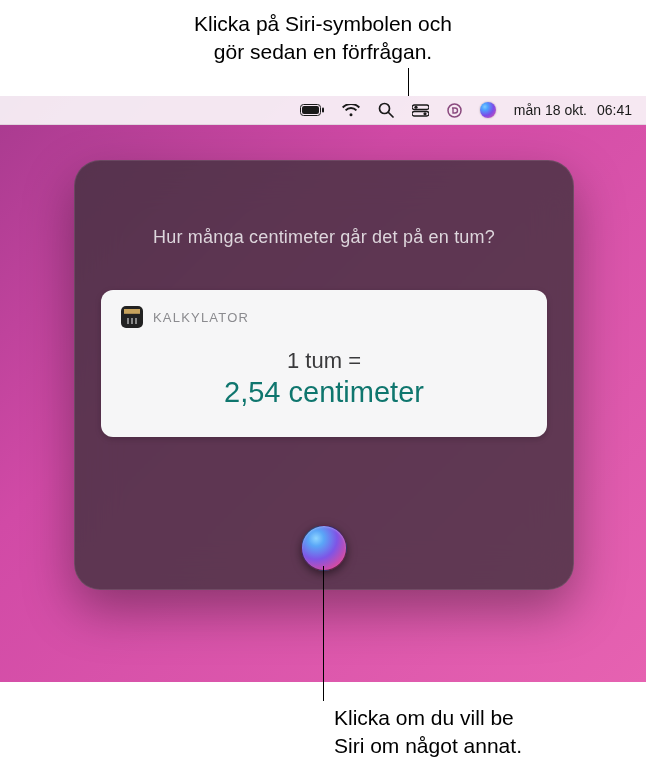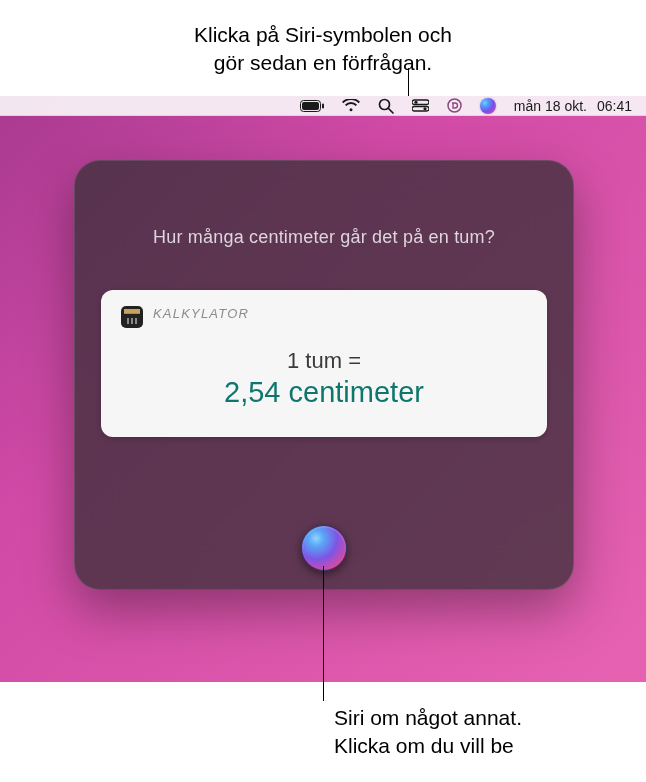--- a/index.html
+++ b/index.html
@@ -13,40 +13,39 @@
     }
     .callout-top {
       position: absolute;
       top: 10px;
       left: 0;
       right: 0;
       text-align: center;
       font-size: 21px;
       color: #000;
       line-height: 1.35;
-      margin-top: 11px;
     }
     .callout-line-top {
       position: absolute;
       left: 408px;
       top: 68px;
       width: 1px;
       height: 28px;
       background: #000;
     }
     .desktop-region {
       position: absolute;
       top: 96px;
       left: 0;
       right: 0;
       height: 586px;
       background: linear-gradient(135deg, #a83a8f 0%, #d14aa6 35%, #e662b1 100%);
     }
     .menubar {
-      height: 20px;
+      height: 29px;
       background: rgba(248,245,248,0.92);
       display: flex;
       align-items: center;
       justify-content: flex-end;
       padding: 0 14px 0 0;
       gap: 18px;
       border-bottom: 0.5px solid rgba(0,0,0,0.08);
     }
     .mb-icon { display:flex; align-items:center; justify-content:center; color:#1a1a1a; }
     .mb-clock {
@@ -81,21 +80,21 @@
       letter-spacing: 0.2px;
     }
     .result-card {
       margin: 42px 26px 0;
       background: #f6f6f7;
       border-radius: 12px;
       box-shadow: 0 2px 6px rgba(0,0,0,0.2);
       padding: 16px 20px 28px;
     }
     .result-header {
-      display:flex; gap:10px;font-style:italic;
+      display:flex; align-items:center; gap:10px;
     }
     .calc-icon {
       width: 22px; height: 22px; border-radius: 5px;
       background: #222;
       position: relative;
     }
     .calc-icon::before {
       content:"";
       position:absolute; inset:3px;
       background:
@@ -226,16 +225,16 @@
     </div>
 
     <div class="siri-ask-button"></div>
   </div>
 </div>
 
 <div class="line-b"></div>
 
 <div class="callout-bottom">
   <div class="callout-bottom-inner">
+    <div>Klicka om du vill be</div>
     <div>Siri om något annat.</div>
-    <div>Klicka om du vill be</div>
   </div>
 </div>
 
 </body></html>

